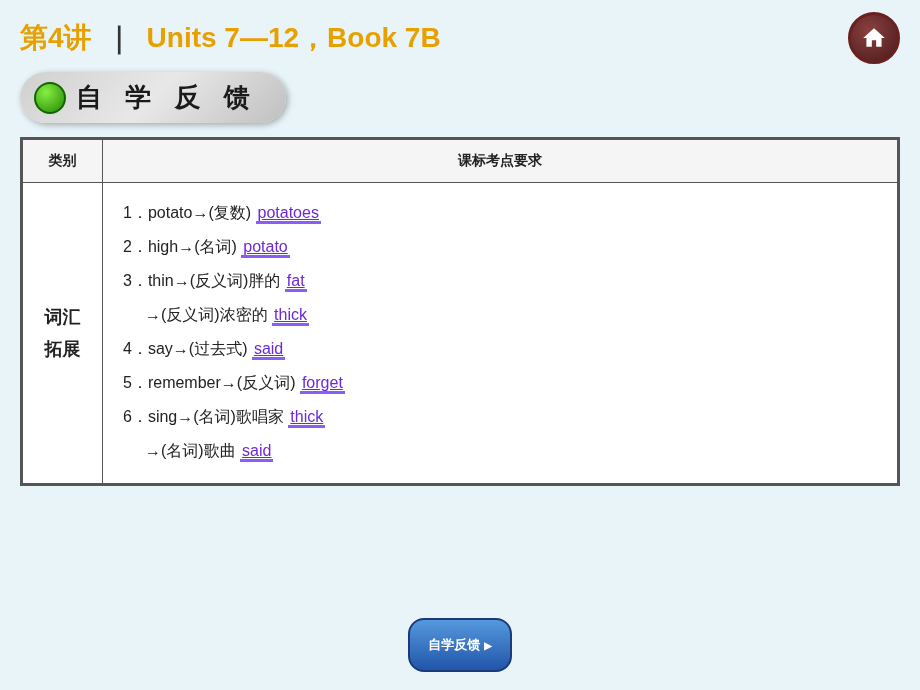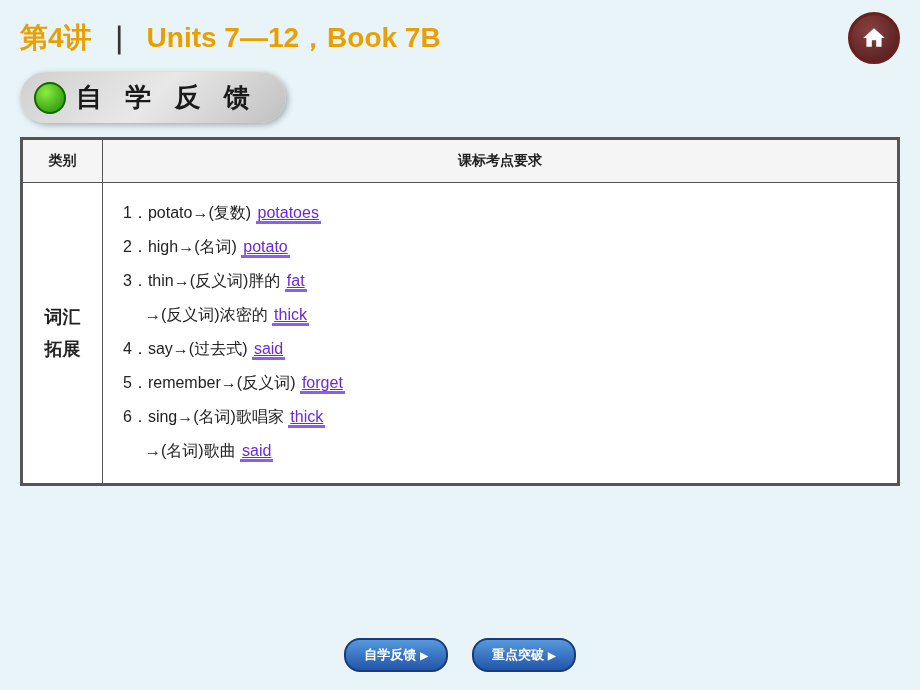--- a/index.html
+++ b/index.html
@@ -140,21 +140,21 @@
       display: flex;
       justify-content: center;
       gap: 24px;
     }
     .nav-button {
       background: linear-gradient(to bottom, #5599dd, #2255aa);
       border: 2px solid #1a3a7a;
       border-radius: 16px;
       color: white;
       font-size: 13px;
-      padding: 6px 18px;
+      padding: 16px 18px;
       cursor: pointer;
       display: flex;
       align-items: center;
       gap: 4px;
       font-family: "Microsoft YaHei", Arial, sans-serif;
       font-weight: bold;
     }
     .nav-button::after {
       content: '▶';
       font-size: 10px;
@@ -238,16 +238,13 @@
         </td>
       </tr>
     </tbody>
   </table>
 </div>
 
 <div class="bottom-bar">
   <button class="nav-button">
     <span>自学反馈</span>
   </button>
-  <button class="nav-button">
-    <span>重点突破</span>
-  </button>
 </div>
 
 </body></html>

